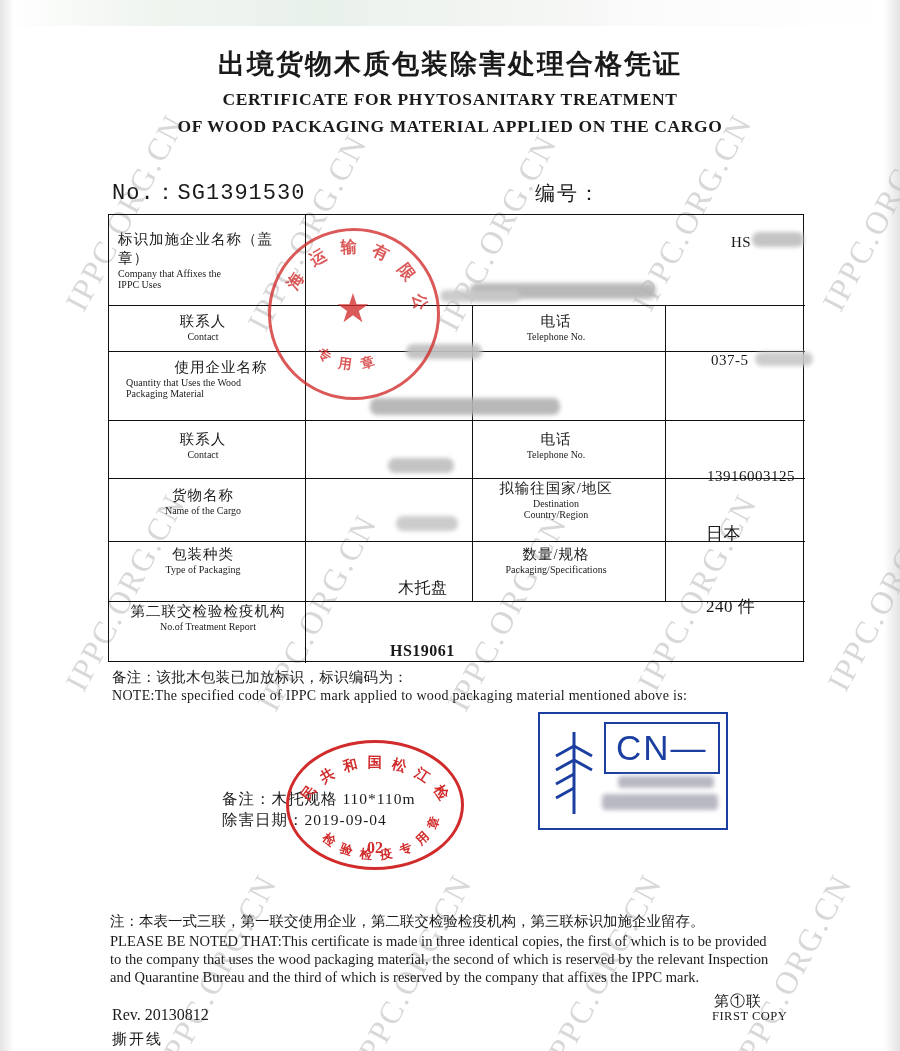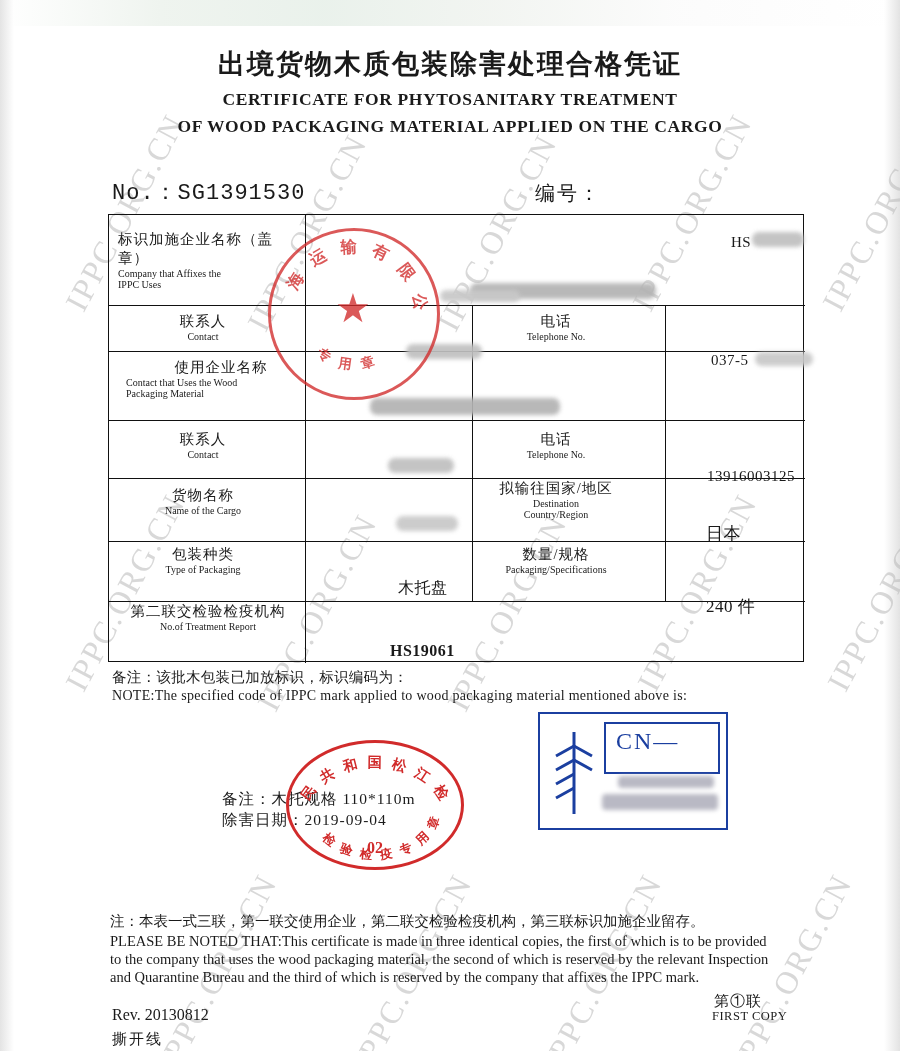--- a/index.html
+++ b/index.html
@@ -209,22 +209,22 @@
   .blue-inner {
     position: absolute;
     left: 64px; top: 8px;
     width: 116px; height: 52px;
     border: 2px solid #1b3fa0;
     box-sizing: border-box;
   }
   .blue-cn {
     position: absolute;
     left: 76px; top: 14px;
-    font-size: 24px;
-    font-family: Liberation Serif, serif;
+    font-size: 35px;
+    font-family: Liberation Sans, sans-serif;
     letter-spacing: 2px;
     color: #1b3fa0;
   }
   .blue-redact {
     position: absolute;
     background: #b9b9c4;
     filter: blur(2px);
     border-radius: 4px;
   }
   .ipcc-glyph {
@@ -299,21 +299,21 @@
   <div class="cell ctr" style="left:472px; top:312px; width:168px;">
     <div class="lbl-cn">电话</div>
     <div class="lbl-en">Telephone No.</div>
   </div>
   <div class="redact" style="left:406px; top:344px; width:76px; height:15px;"></div>
   <div class="val" style="left:711px; top:352px;">037-5</div>
   <div class="redact b3" style="left:755px; top:352px; width:58px; height:14px;"></div>
 
   <div class="cell lft" style="left:118px; top:358px; width:190px;margin-left:8px;">
     <div class="lbl-cn" style="text-align:center;">使用企业名称</div>
-    <div class="lbl-en">Contact that Uses the Wood</div>
+    <div class="lbl-en">Quantity that Uses the Wood</div>
     <div class="lbl-en">Packaging Material</div>
   </div>
   <div class="redact b2" style="left:370px; top:398px; width:190px; height:17px;"></div>
 
   <div class="cell ctr" style="left:118px; top:430px; width:170px;">
     <div class="lbl-cn">联系人</div>
     <div class="lbl-en">Contact</div>
   </div>
   <div class="cell ctr" style="left:472px; top:430px; width:168px;">
     <div class="lbl-cn">电话</div>

